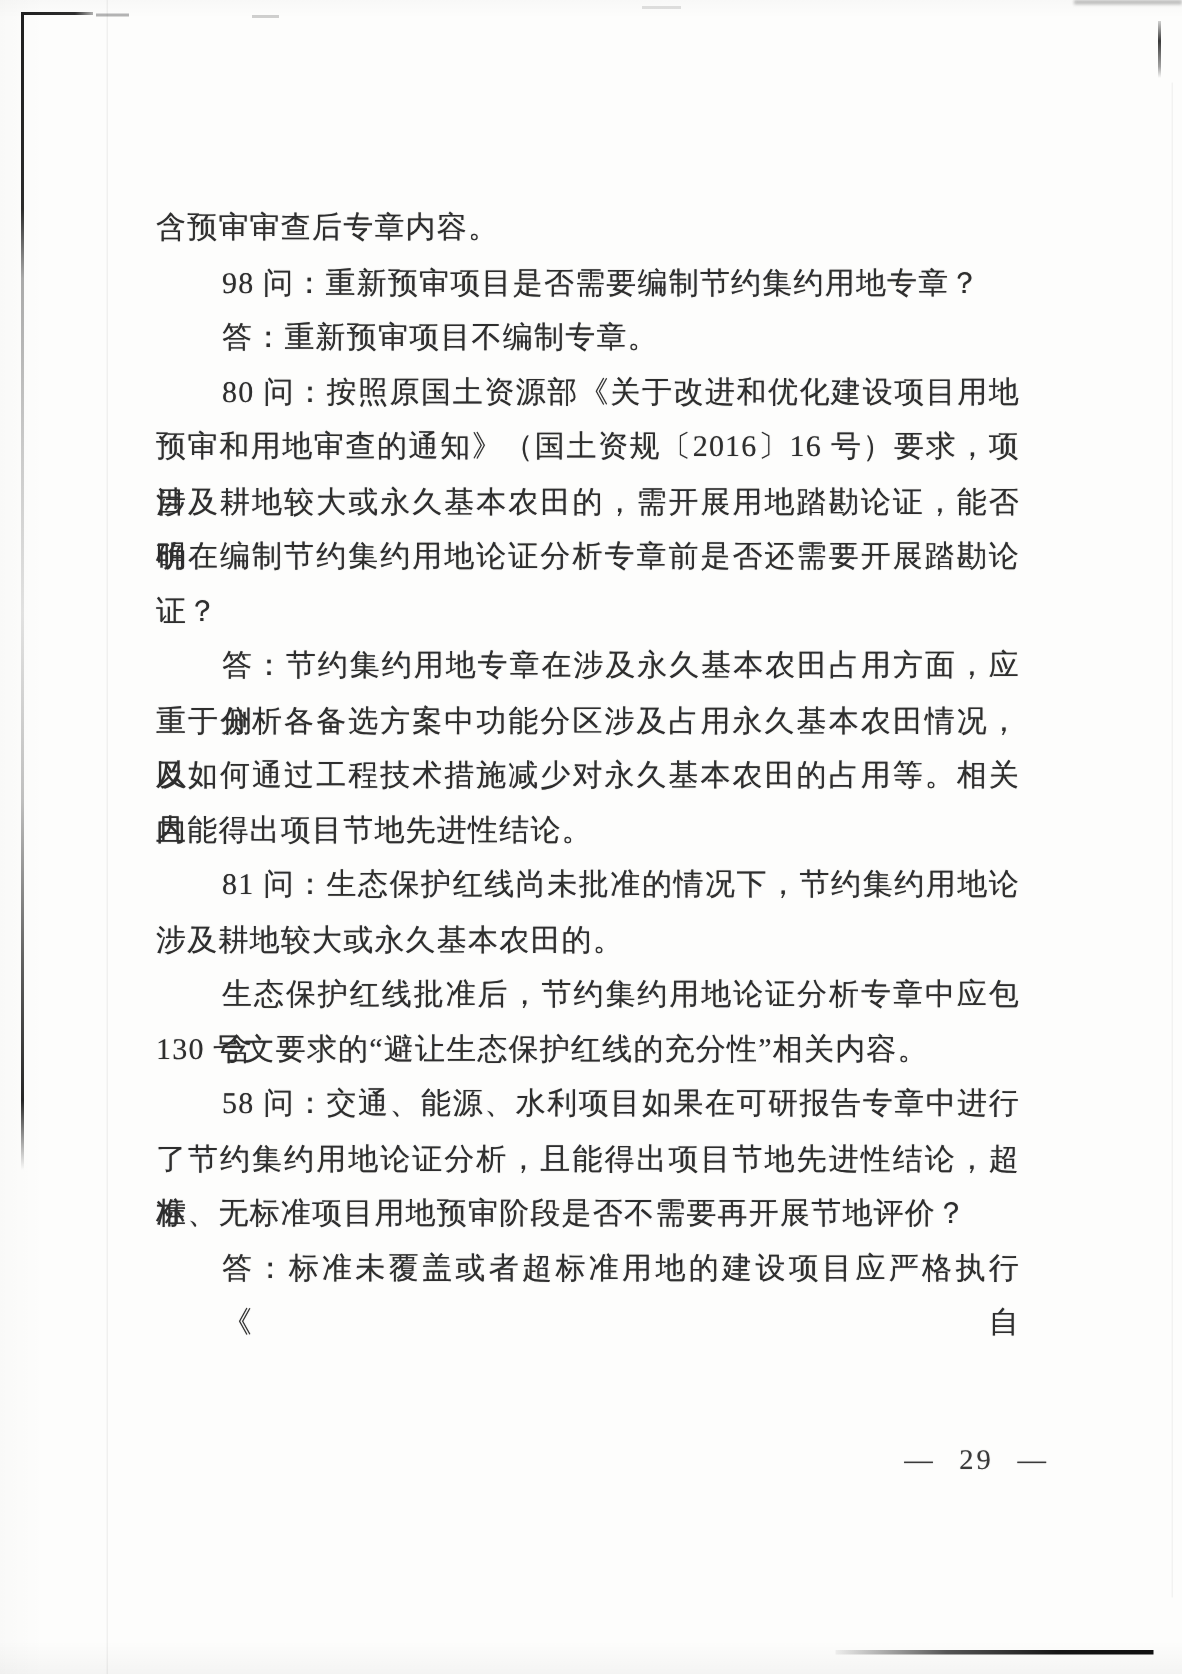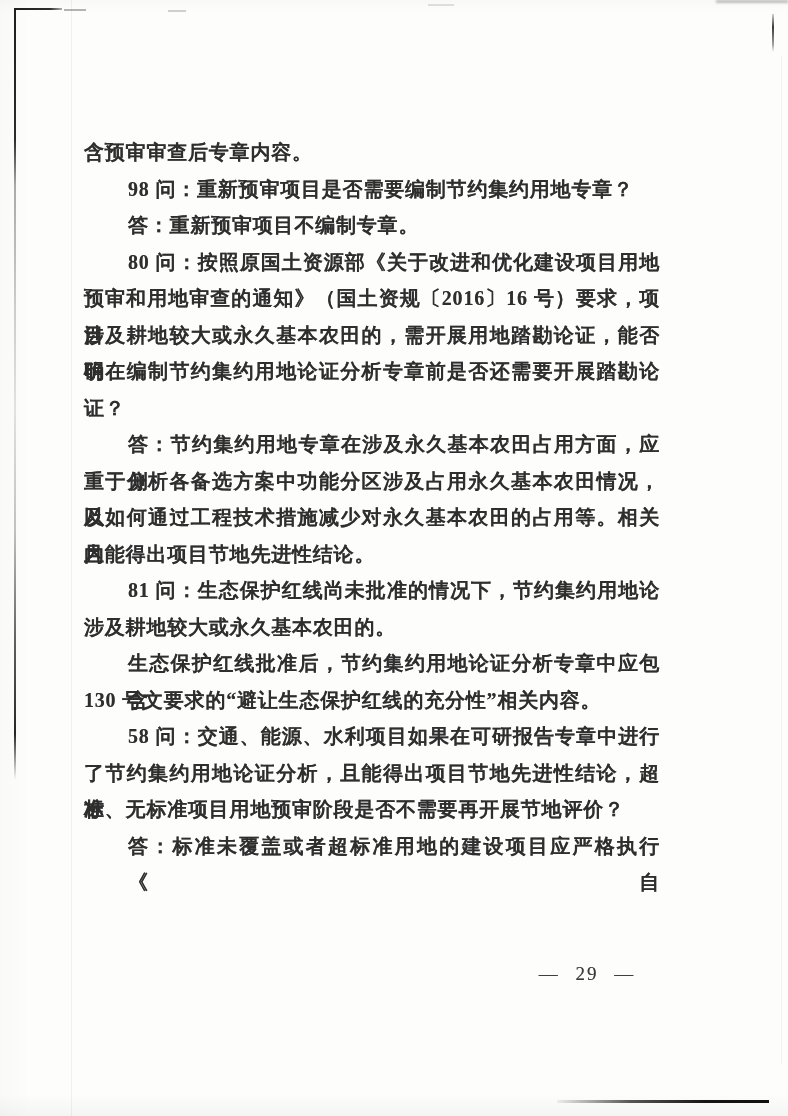--- a/index.html
+++ b/index.html
@@ -18,44 +18,43 @@
   .page-surface {
     position: absolute;
     inset: 0;
     background:
       linear-gradient(to bottom, rgba(0,0,0,0.02) 0, rgba(0,0,0,0) 12px),
       linear-gradient(to top, rgba(0,0,0,0.035) 0, rgba(0,0,0,0) 22px),
       linear-gradient(to right, rgba(0,0,0,0.015) 0, rgba(0,0,0,0) 30px);
   }
   .text-block {
     position: absolute;
-    left: 84px;
+    left: 104px;
     top: 134px;
     width: 576px;
     color: #2e2e2e;
-    font-weight: bold;
   }
   .line {
     height: 36.5px;
     line-height: 36.5px;
     font-size: 20px;
     letter-spacing: 0.8px;
     text-shadow: 0 0 0.6px rgba(46,46,46,0.55);
     white-space: nowrap;
   }
   .line.indent { padding-left: 44px; }
   .line.fill {
     white-space: normal;
     text-align: justify;
     text-align-last: justify;
     text-justify: inter-character;
   }
   .page-number {
     position: absolute;
-    left: 527px;
+    left: 591px;
     top: 963px;
     width: 120px;
     text-align: center;
     font-size: 19px;
     letter-spacing: 2px;
     word-spacing: 9px;
     color: #3a3a3a;
     text-shadow: 0 0 0.6px rgba(58,58,58,0.5);
   }
   

